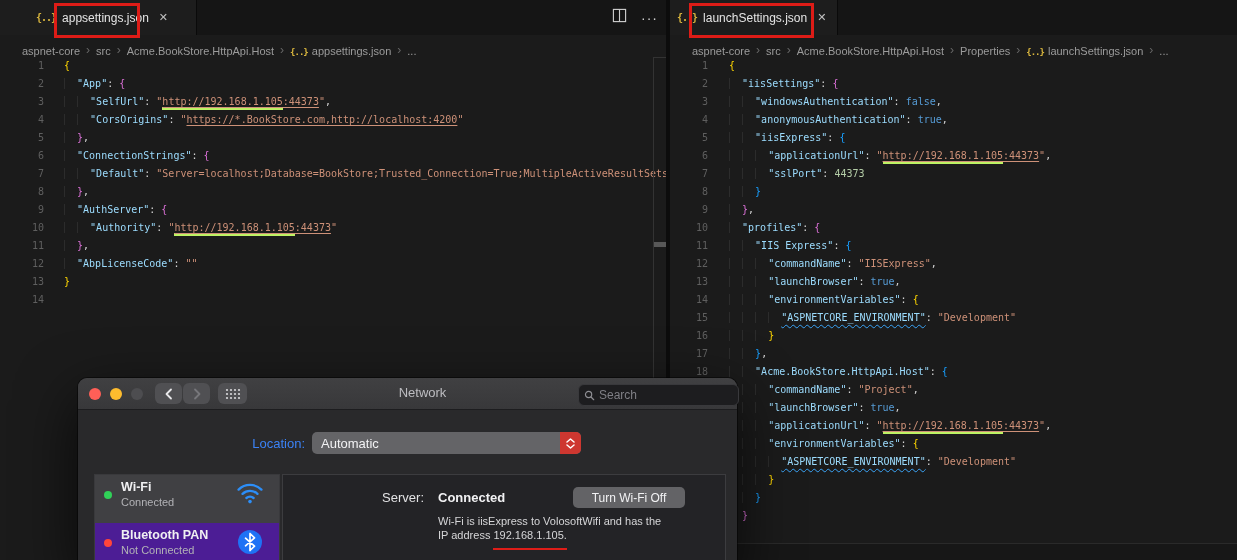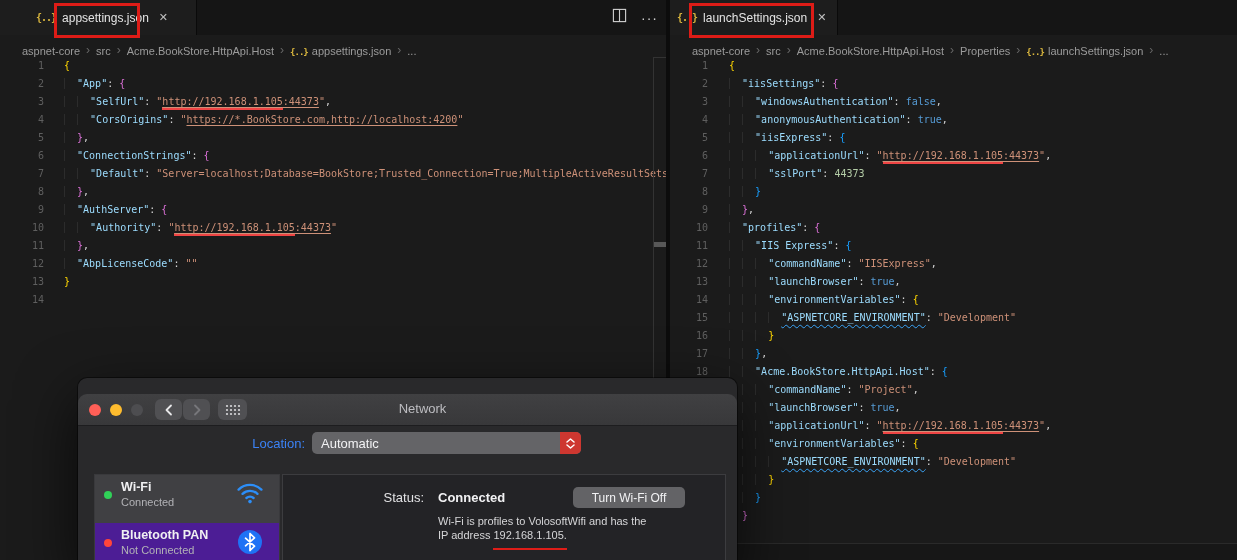--- a/index.html
+++ b/index.html
@@ -25,33 +25,33 @@
   .crumb .json-ico{color:#d9b63e;font-weight:bold;font-size:9px;font-family:"DejaVu Sans Mono",monospace;margin-right:4px;letter-spacing:-1px;}
   .code{position:absolute;left:0;top:57px;right:0;bottom:0;font-family:"DejaVu Sans Mono","Liberation Mono",monospace;
         font-size:10px;line-height:18px;white-space:pre;overflow:hidden;}
   .cline{height:18px;display:flex;}
   .lnum{flex:none;text-align:right;color:#5f5f5f;font-size:10px;}
   .pane-left .lnum{width:44px;margin-right:20px;}
   .pane-right .lnum{width:38px;margin-right:21px;}
   .ltext{flex:none;color:#d4d4d4;}
   .tk-k{color:#9CDCFE;} .tk-s{color:#CE9178;} .tk-p{color:#d4d4d4;}
   .tk-su{color:#CE9178;text-decoration:underline;text-underline-offset:2px;}
-  .tk-sr{color:#CE9178;text-decoration:underline;text-underline-offset:2px;border-bottom:3px solid #ef4444;}
+  .tk-sr{color:#CE9178;text-decoration:underline;text-underline-offset:2px;border-bottom:3px solid #bef264;}
   .tk-t{color:#569CD6;} .tk-n{color:#B5CEA8;}
   .tk-g{color:#FFD700;} .tk-m{color:#DA70D6;} .tk-u{color:#179FFF;}
   .tk-q{color:#9CDCFE;text-decoration:underline wavy #3AA4F7 1px;text-underline-offset:3px;}
   .ind{border-left:1px solid #2c2c2c;}
   .scroll-col{position:absolute;left:653px;top:57px;width:13px;bottom:17px;border-left:1px solid #333;border-top:1px solid #333;}
   .scroll-thumb{position:absolute;left:0;top:184px;width:13px;height:5px;background:#585858;}
   .bottom-band{position:absolute;left:0;right:0;top:543px;height:17px;background:#171717;border-top:1px solid #2a2a2a;}
   .anno-box{position:absolute;border:3px solid #dd1c17;}
   
   .macwin{position:absolute;left:78px;top:378px;width:659px;height:192px;border-radius:9px 9px 0 0;
           background:#29292b;box-shadow:0 20px 60px rgba(0,0,0,.7),0 0 0 1px rgba(0,0,0,.45);font-size:13px;color:#e8e8e8;}
-  .titlebar{position:absolute;left:0;top:16px;right:0;height:31px;border-radius:9px 9px 0 0;
+  .titlebar{position:absolute;left:0;top:0;right:0;height:31px;border-radius:9px 9px 0 0;
             background:linear-gradient(#404042,#38383a);border-bottom:1px solid #1d1d1f;}
   .light{position:absolute;top:10px;width:12px;height:12px;border-radius:50%;}
   .tb-btn{position:absolute;top:5px;height:21px;background:#505053;border-radius:6px;display:flex;align-items:center;justify-content:center;}
   .win-title{position:absolute;top:7px;left:50%;transform:translateX(-50%);margin-left:15px;color:#bdbdc1;font-size:13px;}
   .searchbox{position:absolute;top:6px;left:500px;width:154px;height:20px;background:#1d1d1f;border:1px solid #39393c;
              border-radius:6px;display:flex;align-items:center;padding-left:5px;color:#7f7f85;font-size:12px;gap:4px;}
   .loc-label{position:absolute;top:58px;right:432px;font-size:13px;color:#3b82f6;}
   .popup{position:absolute;top:54px;left:234px;width:260px;height:22px;background:#646467;border-radius:5px;
          display:flex;align-items:center;color:#f2f2f4;font-size:13px;padding-left:9px;}
   .popup-cap{position:absolute;right:0;top:0;width:21px;height:22px;background:#ce3730;border-radius:0 5px 5px 0;
@@ -167,20 +167,27 @@
               <circle cx="10" cy="6" r="1.1"></circle>
               <circle cx="14" cy="6" r="1.1"></circle>
             <circle cx="2" cy="10" r="1.1"></circle>
               <circle cx="6" cy="10" r="1.1"></circle>
               <circle cx="10" cy="10" r="1.1"></circle>
               <circle cx="14" cy="10" r="1.1"></circle>
           </g>
         </svg>
       </span>
       <span class="win-title">Network</span>
+      <span class="searchbox">
+        <svg width="11" height="11" viewBox="0 0 12 12">
+            <circle cx="5" cy="5" r="3.4" fill="none" stroke="#8e8e93" stroke-width="1.3"></circle>
+            <line x1="7.6" y1="7.6" x2="10.6" y2="10.6" stroke="#8e8e93" stroke-width="1.3" stroke-linecap="round"></line>
+          </svg>
+        <span>Search</span>
+      </span>
     </div>
 
     <span class="loc-label">Location:</span>
     <span class="popup">
       <span>Automatic</span>
       <span class="popup-cap">
         <svg width="9" height="5" viewBox="0 0 9 5">
             <polyline points="1,4 4.5,1 8,4" fill="none" stroke="#fff" stroke-width="1.5" stroke-linecap="round" stroke-linejoin="round"></polyline>
           </svg>
         <svg width="9" height="5" viewBox="0 0 9 5">
@@ -212,23 +219,23 @@
         <span class="svc-ico" style="right:16px;top:6px;">
           <svg width="26" height="26" viewBox="0 0 26 26">
             <circle cx="13" cy="13" r="12" fill="#1f72f5"></circle>
             <path d="M13 4.5 L13 21.5 M13 4.5 L17.5 8.8 L8.5 16.8 M13 21.5 L17.5 17.2 L8.5 9.2" fill="none" stroke="#fff" stroke-width="1.7" stroke-linecap="round" stroke-linejoin="round"></path>
           </svg>
         </span>
       </div>
     </div>
 
     <div class="panel">
-      <span class="status-label">Status:</span>
+      <span class="status-label">Server:</span>
       <span class="status-value">Connected</span>
       <span class="wifi-btn">Turn Wi-Fi Off</span>
       <div class="desc">
-        <span>Wi-Fi is profiles to VolosoftWifi and has the</span><br>
+        <span>Wi-Fi is iisExpress to VolosoftWifi and has the</span><br>
         <span>IP address </span><span class="ip-underline">192.168.1.105.</span>
       </div>
     </div>
   </div>
 
 </div>
 
 </body></html>

